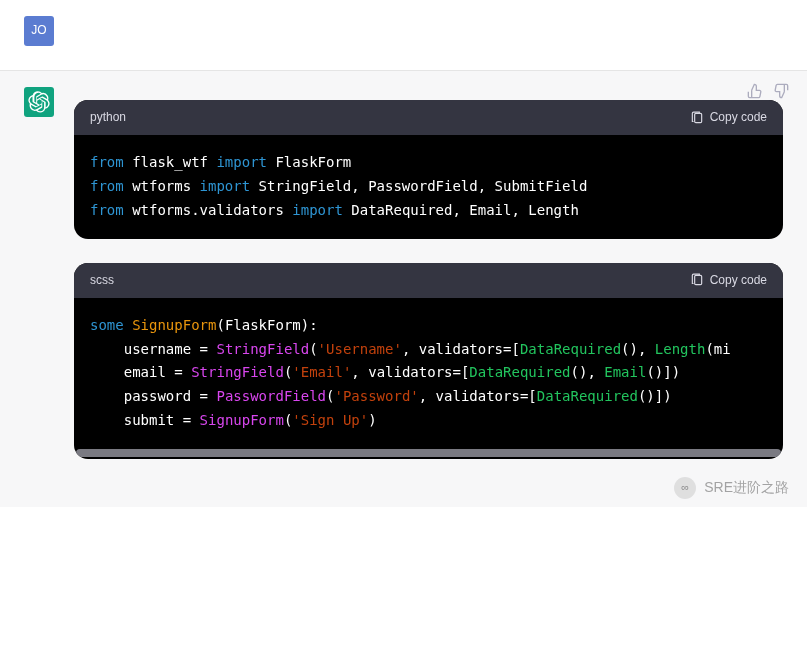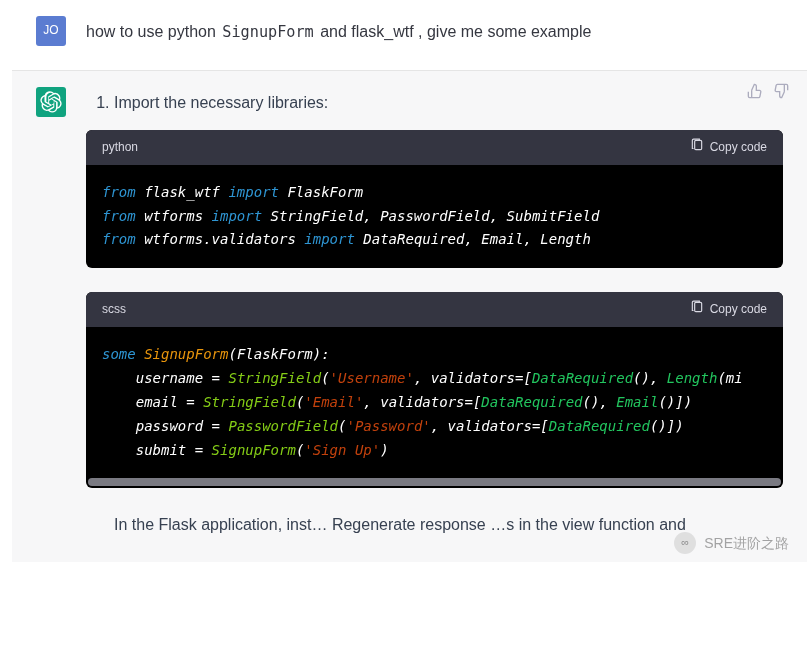--- a/index.html
+++ b/index.html
@@ -9,21 +9,20 @@
       color: #353740;
       font-size: 16px;
       line-height: 1.6;
       width: 807px;
     }
     .message-row {
       display: flex;
       padding: 16px 24px 24px 24px;
       gap: 20px;
       position: relative;
-      margin-left: 12px;
     }
     .message-row.user { background: #ffffff; border-bottom: 1px solid #e5e5e5;}
     .message-row.assistant { background: #f7f7f8; }
     .avatar {
       width: 30px; height: 30px; flex-shrink: 0;
       display: flex; align-items: center; justify-content: center;
       border-radius: 3px; font-size: 12px; font-weight: 500;
     }
     .avatar.user { background: #5b7cd1; color: #fff; }
     .avatar.assistant { background: #10a37f; color: #fff; }
@@ -38,55 +37,52 @@
     .inline-code {
       font-family: ui-monospace, SFMono-Regular, Menlo, Consolas, monospace;
       font-size: 0.95em;
       padding: 0 2px;
     }
     .prose p { margin-bottom: 16px; }
     .prose ol { padding-left: 28px; margin-bottom: 14px; list-style-position: outside;}
     .prose li { margin-bottom: 14px; color:#374151;}
     .prose li::marker { color:#374151; }
     .code-block {
-      background: #000000; border-radius: 6px; overflow: hidden;
+      background: #000000; border-radius: 14px; overflow: hidden;
       margin: 10px 0 24px 0;
     }
     .code-header {
       display: flex; justify-content: space-between; align-items: center;
       background: #343541; color: #d9d9e3; font-size: 12px;
       padding: 8px 16px;
     }
-    .copy-btn { display: flex; gap: 6px; cursor: pointer; color:#d9d9e3;}
+    .copy-btn { display: flex; align-items: center; gap: 6px; cursor: pointer; color:#d9d9e3;}
     .copy-btn svg { width: 14px; height: 14px; }
     .code-body { padding: 16px; overflow-x: auto; }
-    pre { font-family: ui-monospace, SFMono-Regular, Menlo, Consolas, monospace; font-size: 14px; line-height: 1.7; white-space: pre; color: #ffffff; font-style: italic; }
+    pre { font-family: ui-monospace, SFMono-Regular, Menlo, Consolas, monospace; font-size: 14px; line-height: 1.7; white-space: pre; color: #ffffff; }
     .tk-kw { color: #2e95d3; }
     .tk-cls { color: #e9950c; }
     .tk-str { color: #c2410c; }
     .tk-fn { color: #22c55e; }
-    .tk-bfn { color: #84cc16;}
+    .tk-bfn { color: #d946ef;}
     .hscroll { height: 8px; background: #7a7a82; border-radius: 4px; margin: 0 2px 2px 2px;}
     .truncated { color:#374151; padding-left:28px;}
     .watermark {
       position: absolute; right: 18px; bottom: 8px;
       display: flex; align-items:center; gap:8px; color:#6b6b6b;
       font-size: 14px; opacity:.6;
     }
     .wm-circle { width:22px; height:22px; border-radius:50%; background:#d0d0d0; display:flex;align-items:center;justify-content:center;font-size:11px;color:#444;}
   </style>
 </head>
 <body>
 
 <div class="message-row user">
   <div class="avatar user">
     <span>JO</span>
-  </div>
-  <div class="content">
-    <span>how to use python  </span><span class="inline-code">SignupForm</span><span>  and </span><span>flask_wtf</span><span> , give me some example</span>
   </div>
 </div>
 
 <div class="message-row assistant">
   <div class="avatar assistant">
     <svg class="assistant-logo" viewBox="0 0 41 41" fill="none">
         <path fill="#fff" d="M37.5 16.7a9.9 9.9 0 0 0-.85-8.12 10 10 0 0 0-10.78-4.8A9.9 9.9 0 0 0 18.4.5a10 10 0 0 0-9.54 6.92 9.9 9.9 0 0 0-6.62 4.8 10 10 0 0 0 1.23 11.73 9.9 9.9 0 0 0 .85 8.13 10 10 0 0 0 10.78 4.8 9.9 9.9 0 0 0 7.47 3.32 10 10 0 0 0 9.54-6.93 9.9 9.9 0 0 0 6.62-4.8 10 10 0 0 0-1.23-11.72ZM22.57 37.6a7.4 7.4 0 0 1-4.76-1.72l.24-.13 7.91-4.57a1.3 1.3 0 0 0 .65-1.12v-11.15l3.34 1.93v9.23a7.44 7.44 0 0 1-7.38 7.53ZM6.6 30.78a7.4 7.4 0 0 1-.89-4.98l.24.14 7.91 4.57a1.28 1.28 0 0 0 1.3 0l9.66-5.58v3.86L16.5 33.6a7.44 7.44 0 0 1-9.9-2.82ZM4.52 13.54a7.4 7.4 0 0 1 3.87-3.26v9.4a1.28 1.28 0 0 0 .65 1.13l9.66 5.57-3.34 1.93-8.08-4.66a7.44 7.44 0 0 1-2.76-10.11Zm27.74 6.46-9.66-5.58 3.34-1.93 8.08 4.67a7.44 7.44 0 0 1-1.11 13.37v-9.4a1.28 1.28 0 0 0-.65-1.13Zm3.33-5.01-.24-.14-7.9-4.57a1.3 1.3 0 0 0-1.3 0l-9.66 5.58V12l8.32-4.8a7.44 7.44 0 0 1 10.78 7.8ZM15.27 21.9l-3.34-1.93v-9.23a7.44 7.44 0 0 1 12.14-5.8l-.24.13-7.91 4.57a1.28 1.28 0 0 0-.65 1.12Zm1.81-3.91 4.3-2.48 4.3 2.48v4.97l-4.3 2.48-4.3-2.48Z"></path>
       </svg>
   </div>
   <div class="content prose">
@@ -98,23 +94,20 @@
           </svg>
       </span>
       <span class="feedback-btn">
         <svg viewBox="0 0 24 24" fill="none" stroke="currentColor" stroke-width="2">
             <path d="M17 2v11m5-2V4a2 2 0 0 0-2-2H6.7a2 2 0 0 0-2 1.6l-1.4 7a2 2 0 0 0 2 2.4H10v6a3 3 0 0 0 3 3l4-9"></path>
           </svg>
       </span>
     </div>
 
 
-    <ol start="1">
-      <li><span>Import the necessary libraries:</span></li>
-    </ol>
 
     <div class="code-block">
       <div class="code-header">
         <span>python</span>
         <span class="copy-btn">
           <svg viewBox="0 0 24 24" fill="none" stroke="currentColor" stroke-width="2">
               <rect x="8" y="4" width="12" height="16" rx="2"></rect>
               <path d="M16 4V2H6a2 2 0 0 0-2 2v14h2"></path>
             </svg>
           <span>Copy code</span>
@@ -142,21 +135,20 @@
       <div class="code-body">
 <pre><span class="tk-kw">some</span> <span class="tk-cls">SignupForm</span>(<span>FlaskForm</span>):
     <span>username</span> = <span class="tk-bfn">StringField</span>(<span class="tk-str">'Username'</span><span>, validators=[</span><span class="tk-fn">DataRequired</span><span>()</span><span>, </span><span class="tk-fn">Length</span><span>(mi</span>
     <span>email</span> = <span class="tk-bfn">StringField</span>(<span class="tk-str">'Email'</span><span>, validators=[</span><span class="tk-fn">DataRequired</span><span>()</span><span>, </span><span class="tk-fn">Email</span><span>()]</span><span>)</span>
     <span>password</span> = <span class="tk-bfn">PasswordField</span>(<span class="tk-str">'Password'</span><span>, validators=[</span><span class="tk-fn">DataRequired</span><span>()]</span><span>)</span>
     <span>submit</span> = <span class="tk-bfn">SignupForm</span>(<span class="tk-str">'Sign Up'</span><span>)</span></pre>
       </div>
       <div class="hscroll"></div>
     </div>
 
-    <div class="truncated">In the Flask application, inst…  Regenerate response  …s in the view function and</div>
 
   </div>
 
   <div class="watermark">
     <span class="wm-circle">∞</span>
     <span>SRE进阶之路</span>
   </div>
 </div>
 
 </body></html>

